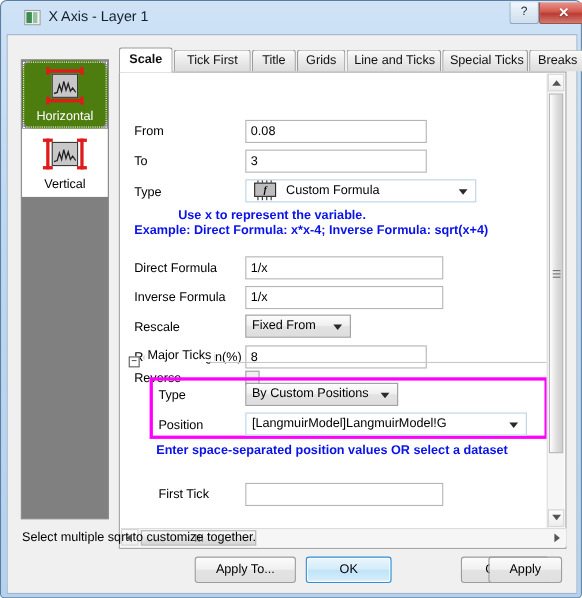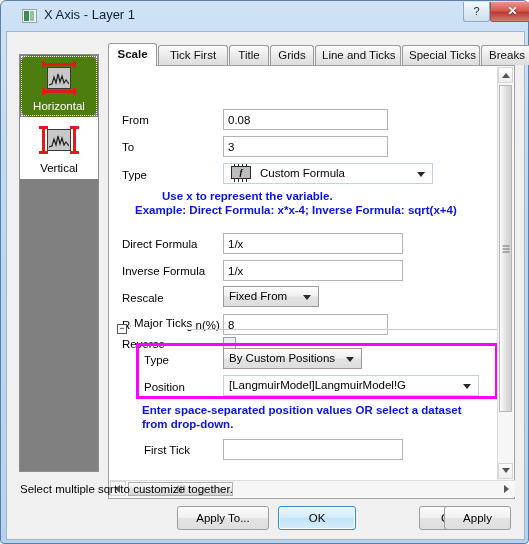--- a/index.html
+++ b/index.html
@@ -505,21 +505,21 @@
           <span class="chip-leg" style="left:18px; top:13px;"></span>
           <span class="chip-leg" style="left:6px;  top:-3px;"></span>
           <span class="chip-leg" style="left:10px; top:-3px;"></span>
           <span class="chip-leg" style="left:14px; top:-3px;"></span>
           <span class="chip-leg" style="left:18px; top:-3px;"></span>
         </span>
         <span class="caret"></span>
       </div>
 
       <div class="hint" style="left:13px; top:123px;margin-left:40px;">Use x to represent the variable.</div>
-      <div class="hint" style="left:13px; top:137px;margin-left:13px;">Example: Direct Formula: x*x-4; Inverse Formula: sqrt(x+4)</div>
+      <div class="hint" style="left:13px; top:137px;">Example: Direct Formula: x*x-4; Inverse Formula: sqrt(x+4)</div>
 
       <div class="row-label" style="left:13px; top:172px;">Direct Formula</div>
       <div class="txt-field" style="left:114px; top:167px; width:180px;">1/x</div>
 
       <div class="row-label" style="left:13px; top:199px;">Inverse Formula</div>
       <div class="txt-field" style="left:114px; top:194px; width:180px;">1/x</div>
 
       <div class="row-label" style="left:13px; top:226px;">Rescale</div>
       <div class="combo" style="left:114px; top:220px; width:96px;">
         <span>Fixed From</span>
@@ -546,21 +546,20 @@
         <span class="caret"></span>
       </div>
 
       <div class="row-label" style="left:35px; top:315px;">Position</div>
       <div class="combo flat" style="left:114px; top:309px; width:256px;">
         <span>[LangmuirModel]LangmuirModel!G</span>
         <span class="caret"></span>
       </div>
 
       <div class="hint" style="left:33px; top:337px;">Enter space-separated position values OR select a dataset</div>
-      <div class="hint" style="left:33px; top:351px;">from drop-down.</div>
 
       <div class="row-label" style="left:35px; top:378px;">First Tick</div>
       <div class="txt-field" style="left:114px; top:373px; width:180px;"></div>
 
       <div id="vscroll">
         <div class="sb-btn" style="top:0;">
           <span class="sb-tri" style="margin-left:-4px;margin-top:-2px;border-left:4px solid transparent;border-right:4px solid transparent;border-bottom:5px solid #555;"></span>
         </div>
         <div id="vthumb">
           <span class="grip-v">

